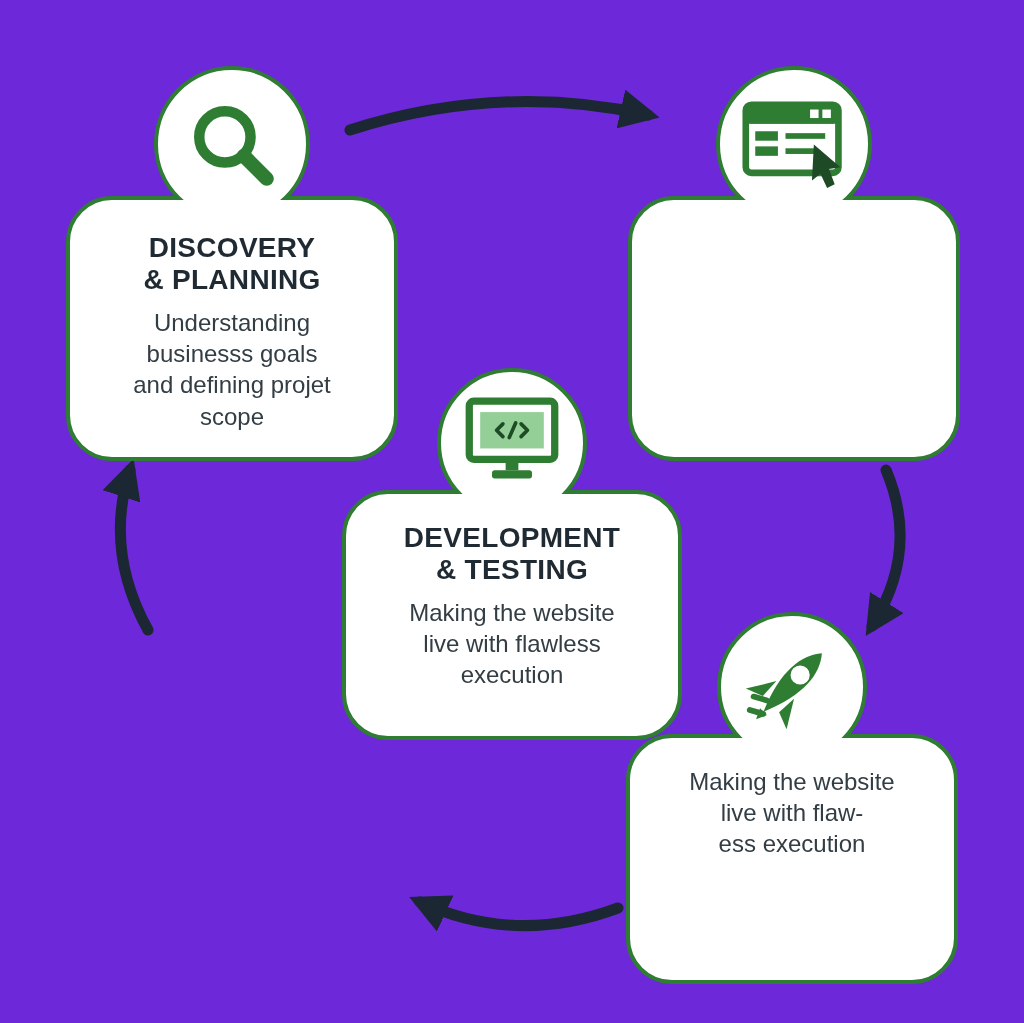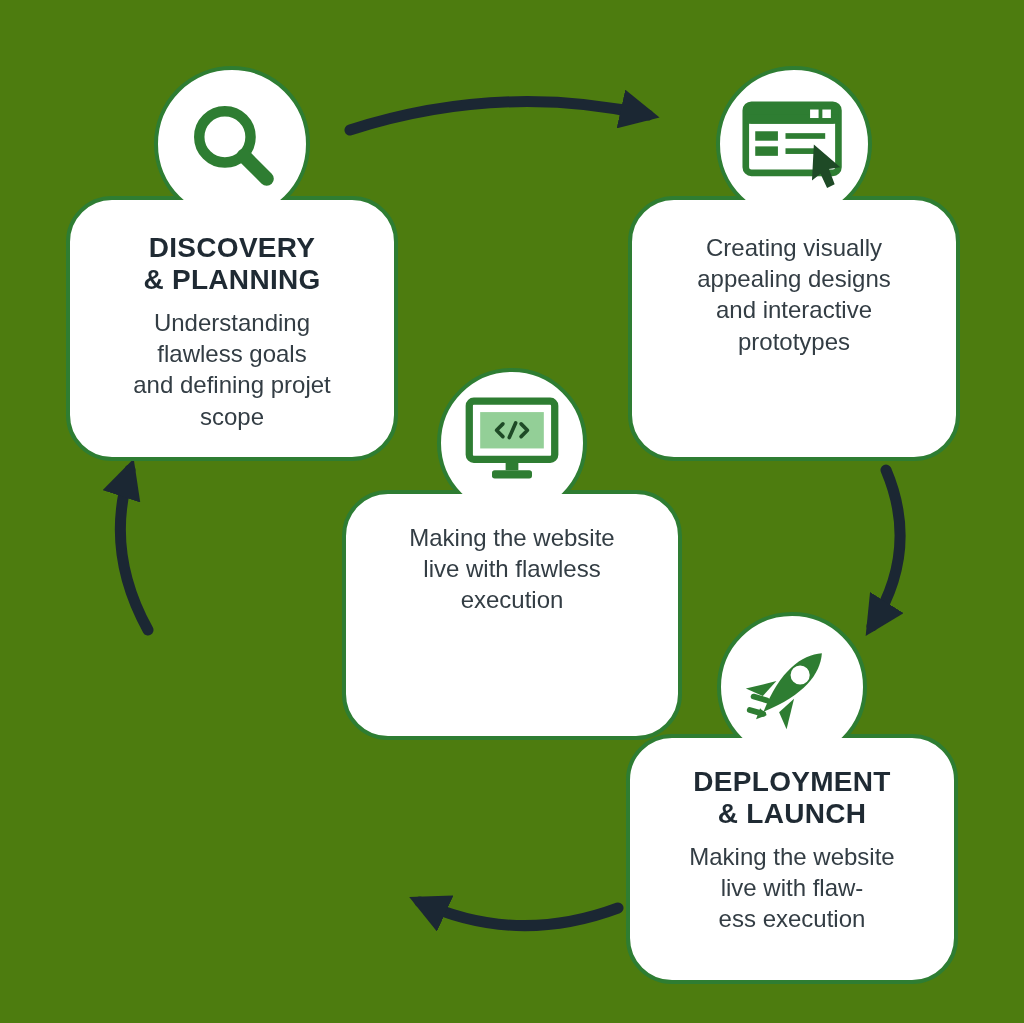--- a/index.html
+++ b/index.html
@@ -5,21 +5,21 @@
   :root{
     --green:#2e7d32;
     --dark:#1b2733;
     --icon-dark:#1e4a26;
     --screen:#93cf97;
     --title:#1f2a33;
     --desc:#333d44;
   }
   html,body{margin:0;padding:0;background:#fff;}
   .canvas{
-    position:relative;width:1024px;height:1023px;background:#4d7c0f;overflow:hidden;
+    position:relative;width:1024px;height:1023px;background:#6d28d9;overflow:hidden;
     font-family:"Liberation Sans",sans-serif;
   }
   .arrows{position:absolute;left:0;top:0;z-index:0;}
   .arrow-line{stroke:var(--dark);stroke-width:11;fill:none;stroke-linecap:round;}
   .arrow-head-fill{fill:var(--dark);}
 
   .node{position:absolute;z-index:1;}
   .box{
     position:relative;z-index:1;box-sizing:border-box;background:#fff;
     border:4px solid var(--green);border-radius:46px;text-align:center;
@@ -75,81 +75,77 @@
     <path class="arrow-line" marker-end="url(#ah)" d="M 886 470 Q 920 550 872 626"></path>
     <path class="arrow-line" marker-end="url(#ah)" d="M 618 908 Q 516 946 420 902"></path>
     <path class="arrow-line" marker-end="url(#ah)" d="M 148 630 Q 104 550 130 470"></path>
   </svg>
 
   <div class="node node-discovery size-a">
     <div class="box">
       <div class="title">DISCOVERY
 &amp; PLANNING</div>
       <div class="desc">Understanding
-flawless goals
+businesss goals
 and defining projet
 scope</div>
     </div>
     <div class="bubble">
       <svg width="95" height="95" viewBox="0 0 100 100">
         <circle class="ic-stroke" cx="42" cy="42" r="27" stroke-width="11"></circle>
         <line class="ic-stroke" x1="62" y1="62" x2="86" y2="86" stroke-width="15" stroke-linecap="round"></line>
       </svg>
     </div>
     <div class="patch"></div>
   </div>
 
   <div class="node node-design size-a">
     <div class="box">
-      <div class="desc">Creating visually
-appealing designs
-and interactive
-prototypes</div>
     </div>
     <div class="bubble">
       <svg width="104" height="95" viewBox="0 0 110 100">
         <rect class="ic-stroke" x="4" y="8" width="98" height="72" rx="6" stroke-width="7"></rect>
         <rect class="ic-fill" x="4" y="8" width="98" height="20" rx="6"></rect>
         <rect class="ic-fill" x="4" y="18" width="98" height="10"></rect>
         <rect class="ic-white" x="72" y="13" width="9" height="9"></rect>
         <rect class="ic-white" x="85" y="13" width="9" height="9"></rect>
         <rect class="ic-fill" x="14" y="36" width="24" height="10"></rect>
         <rect class="ic-fill" x="14" y="52" width="24" height="10"></rect>
         <rect class="ic-fill" x="46" y="38" width="42" height="6"></rect>
         <rect class="ic-fill" x="46" y="54" width="34" height="6"></rect>
         <path class="ic-dark-fill" d="M76 50 L104 74 L92 76 L98 92 L90 96 L83 81 L74 88 Z"></path>
       </svg>
     </div>
     <div class="patch"></div>
   </div>
 
   <div class="node node-development size-b">
     <div class="box">
+      <div class="title">DEVELOPMENT
+&amp; TESTING</div>
       <div class="desc">Making the website
 live with flawless
 execution</div>
     </div>
     <div class="bubble">
       <svg width="100" height="92" viewBox="0 0 110 100">
         <rect class="ic-stroke" x="8" y="4" width="94" height="64" rx="5" stroke-width="8"></rect>
         <rect class="ic-screen" x="20" y="16" width="70" height="40"></rect>
         <polyline class="ic-dark-stroke" points="45,29 38,36 45,43" stroke-width="4" stroke-linecap="round" stroke-linejoin="round"></polyline>
         <line class="ic-dark-stroke" x1="52" y1="44" x2="59" y2="28" stroke-width="4" stroke-linecap="round"></line>
         <polyline class="ic-dark-stroke" points="65,29 72,36 65,43" stroke-width="4" stroke-linecap="round" stroke-linejoin="round"></polyline>
         <rect class="ic-fill" x="48" y="68" width="14" height="12"></rect>
         <rect class="ic-fill" x="33" y="80" width="44" height="9" rx="3"></rect>
       </svg>
     </div>
     <div class="patch"></div>
   </div>
 
   <div class="node node-deployment size-b">
     <div class="box">
-      <div class="title">DEPLOYMENT
-&amp; LAUNCH</div>
       <div class="desc">Making the website
 live with flaw-
 ess execution</div>
     </div>
     <div class="bubble">
       <svg width="96" height="96" viewBox="0 0 100 100">
         <g transform="rotate(45 50 46)">
           <path class="ic-fill" d="M50 2 C64 18 68 46 50 88 C32 46 36 18 50 2 Z"></path>
           <circle class="ic-white" cx="50" cy="34" r="10"></circle>
           <path class="ic-fill" d="M37 56 L20 84 L38 77 Z"></path>

